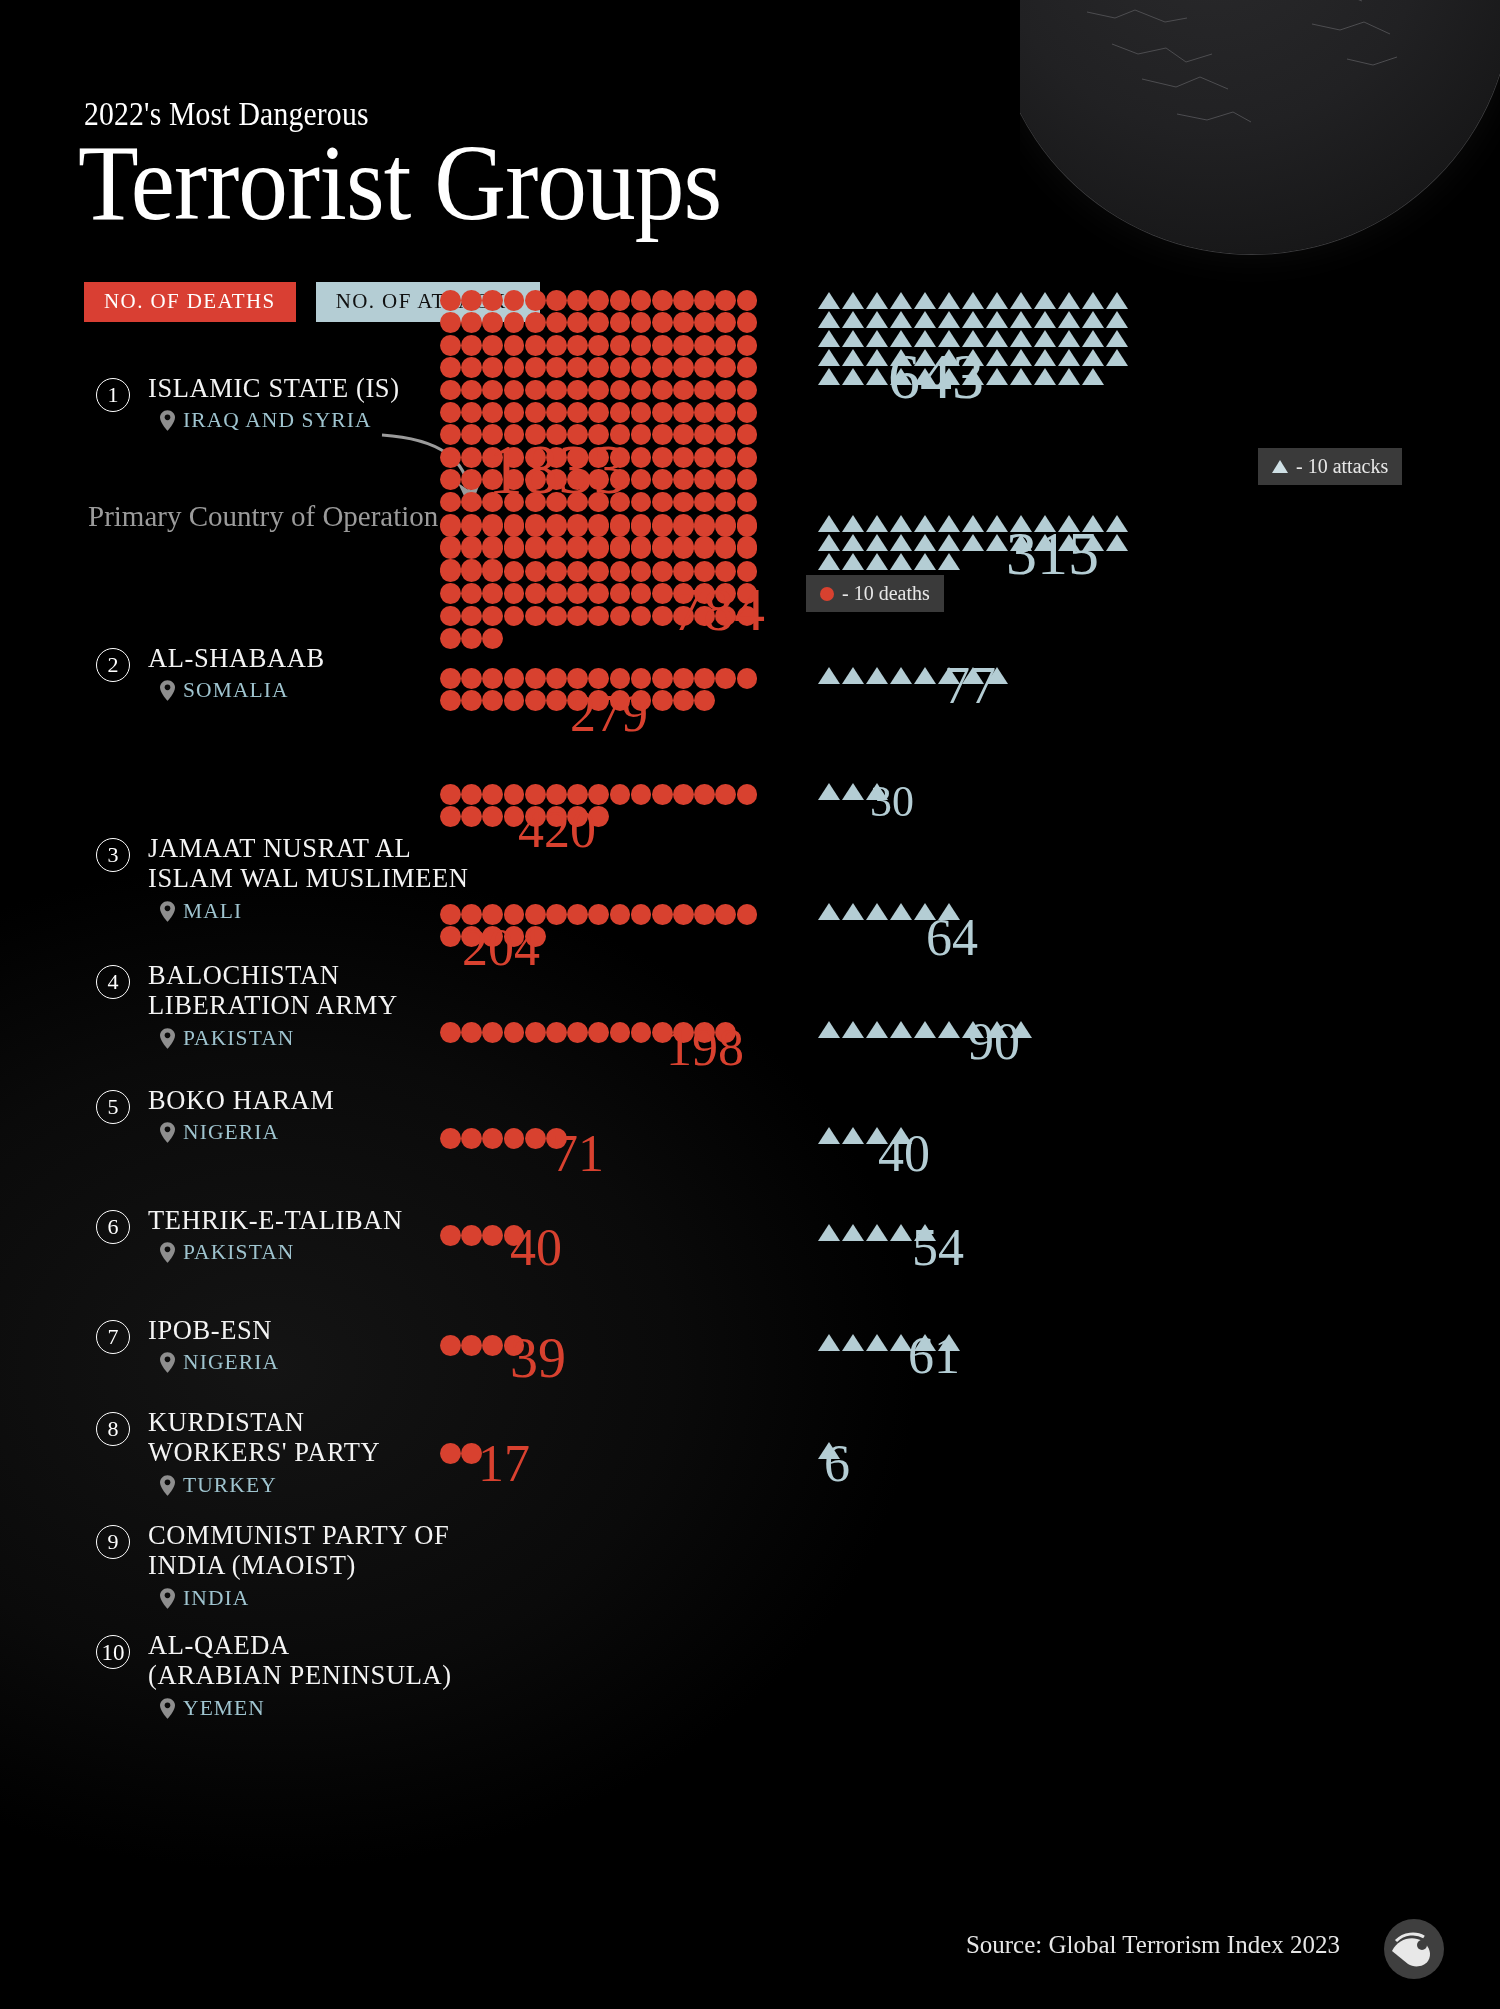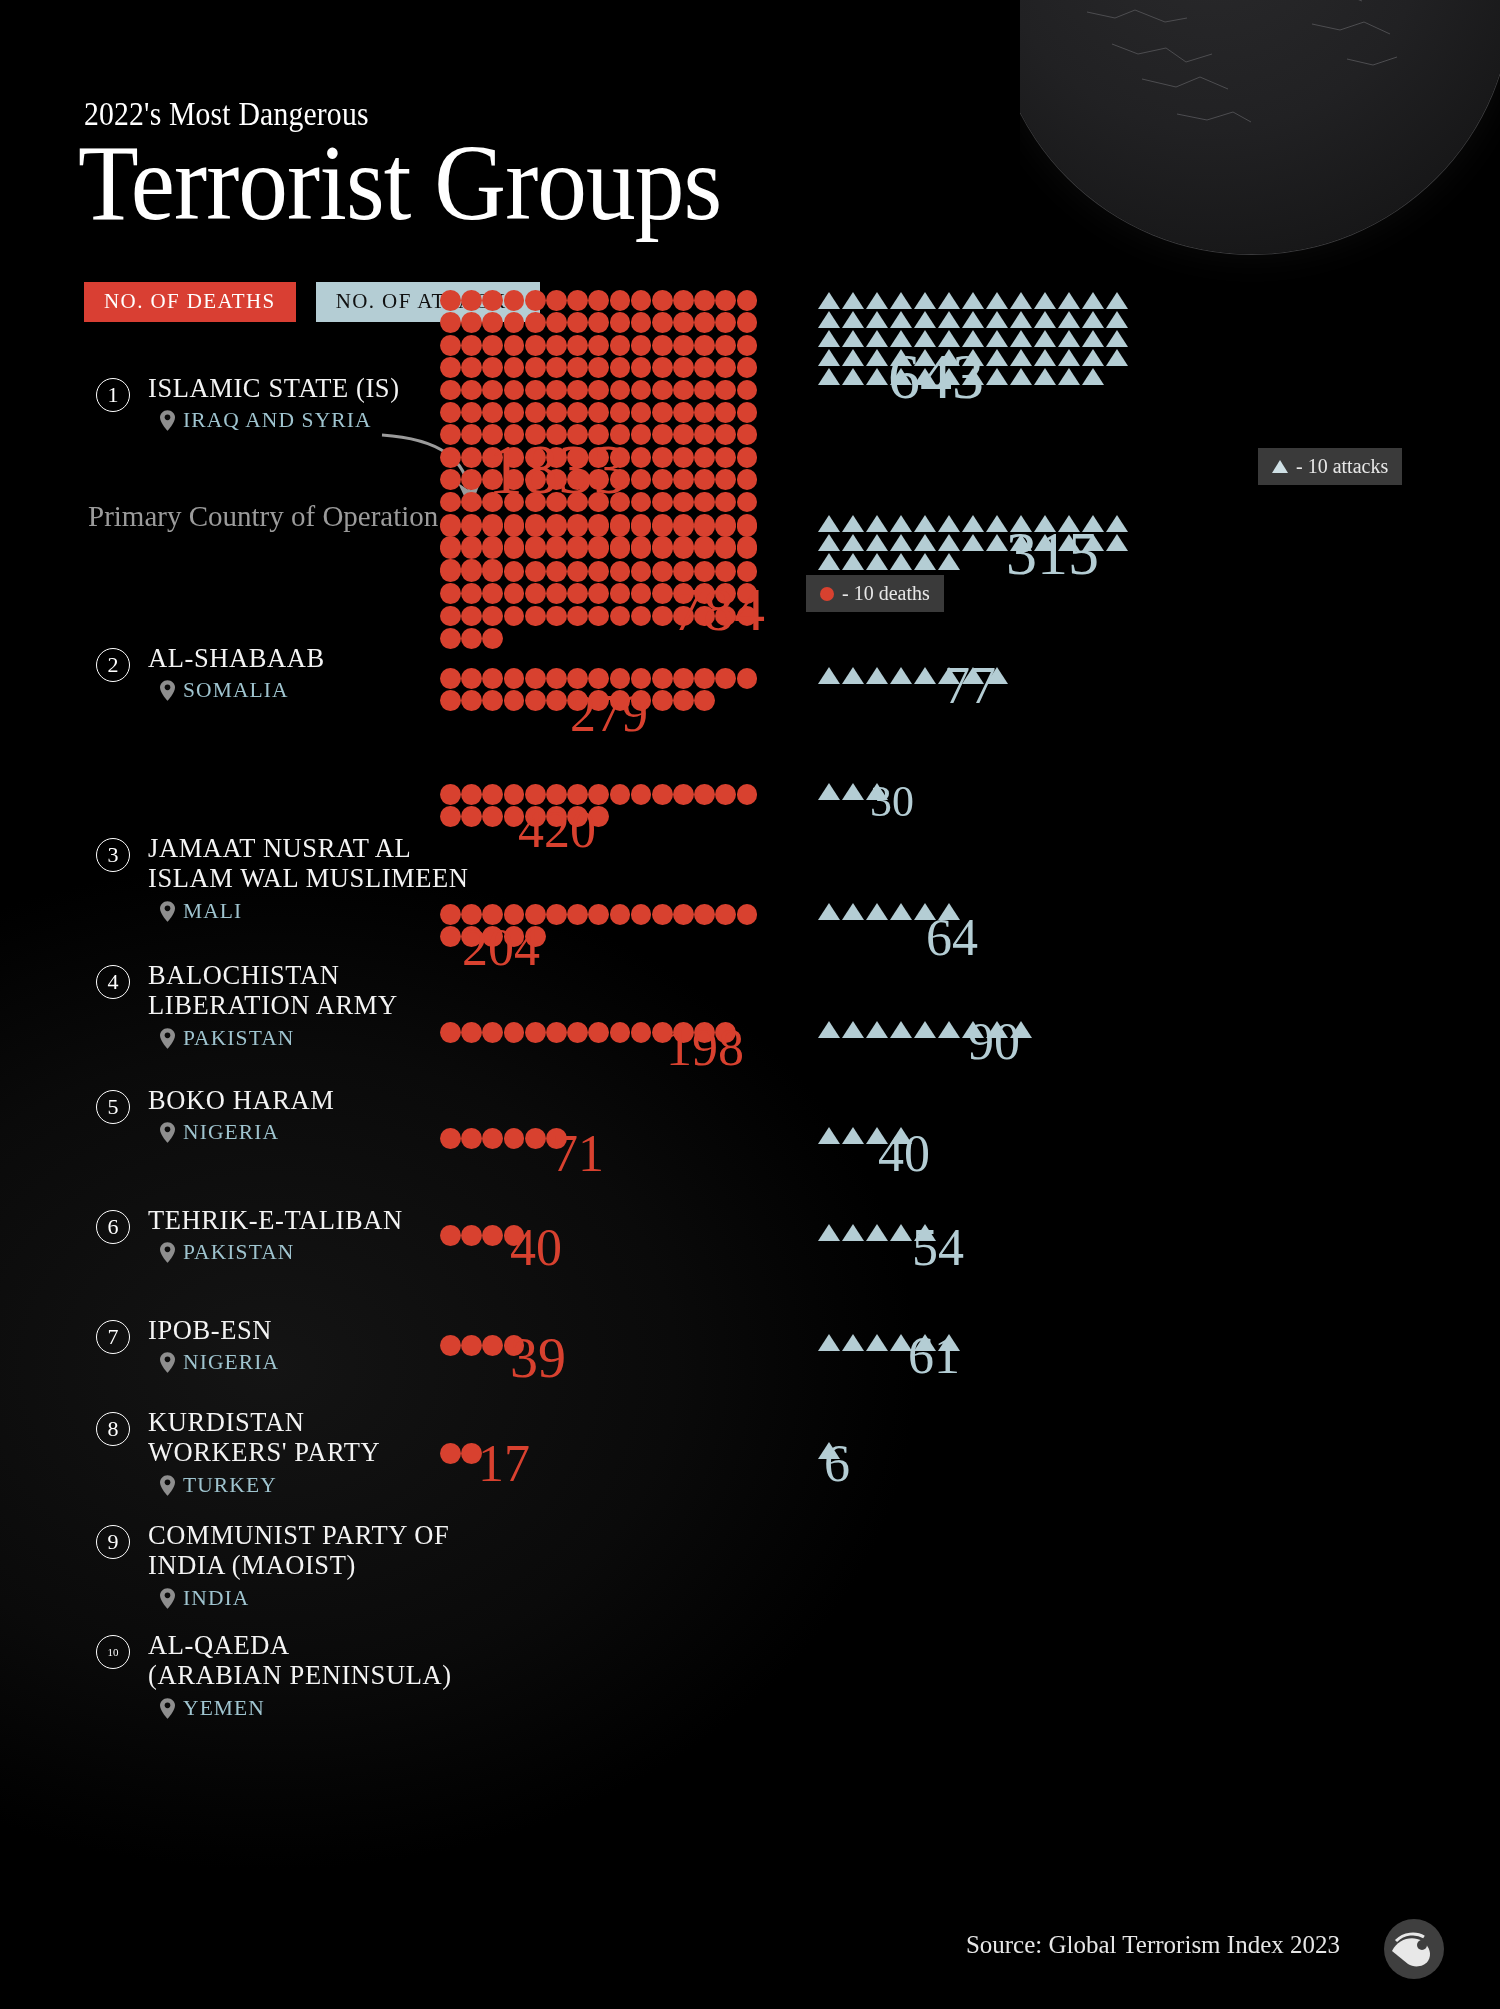--- a/index.html
+++ b/index.html
@@ -71,21 +71,21 @@
   
   .rows{ position:absolute; left:0; top:0; width:1500px; }
   .row{ position:absolute; left:0; width:1500px; }
 
   .rank{
     position:absolute; left:96px;
     width:34px; height:34px; border:1.6px solid #fff; border-radius:50%;
     color:#fff; font-size:22px; line-height:31px; text-align:center;
     font-family:"Liberation Serif", serif;
   }
-  .rank.wide{ font-size:11px; line-height:33px; }
+  .rank.wide{ font-size:23px; line-height:33px; }
   .gname{
     position:absolute; left:148px;
     font-size:26.5px; letter-spacing:.6px; color:#f4f4f4; line-height:1.13;
     font-family:"Liberation Serif", serif;
   }
   .country{
     position:absolute; left:160px;
     font-size:21.5px; letter-spacing:1.1px; color:#9fc4cf;
     font-family:"Liberation Serif", serif;
   }

